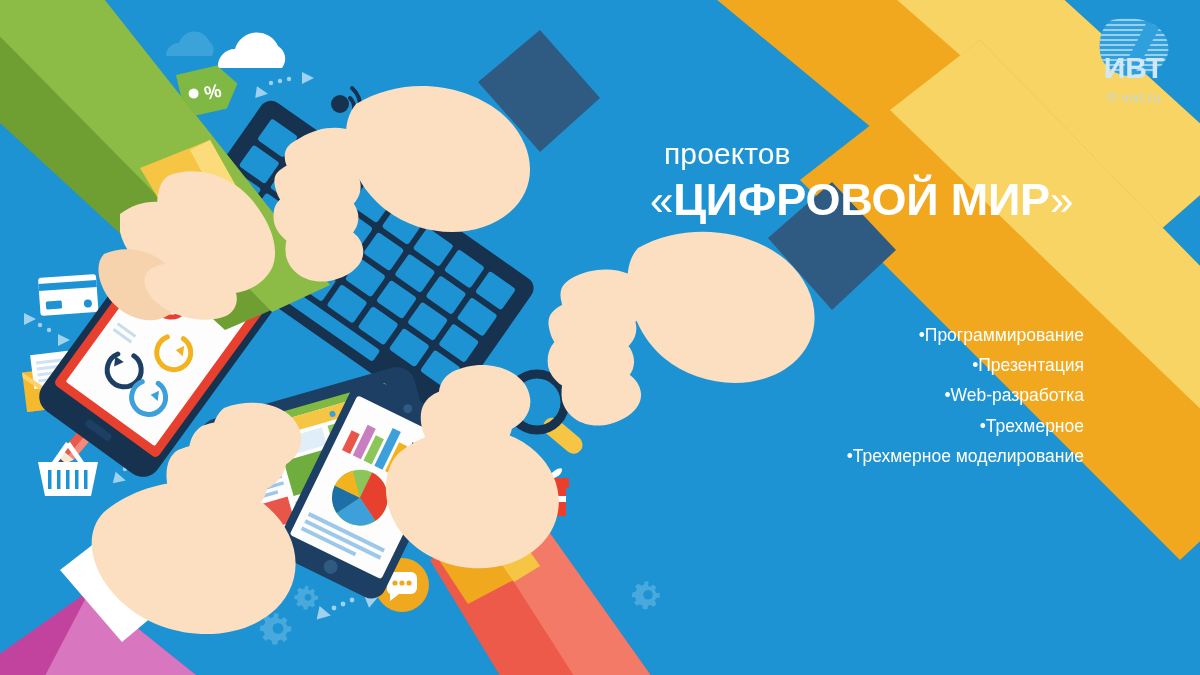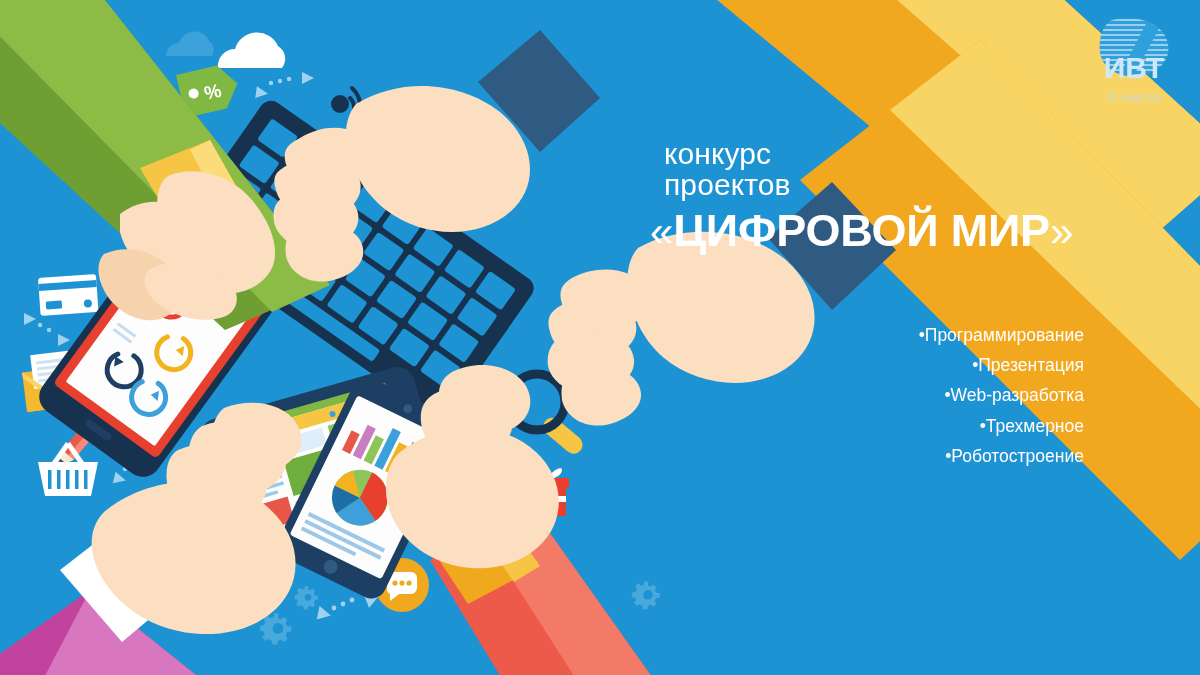--- a/index.html
+++ b/index.html
@@ -452,31 +452,30 @@
         <path d="M400,452 C440,420 502,420 536,452 C568,482 566,528 532,552
                  C496,578 440,572 408,540 C380,512 380,470 400,452 Z"></path>
         <path d="M434,394 C462,380 496,388 508,408 C520,430 506,450 480,456 C450,462 426,448 422,428 C418,410 424,400 434,394 Z"></path>
         <path d="M452,372 C480,358 514,366 526,386 C538,408 524,428 498,434 C468,440 444,426 440,406 C436,388 442,378 452,372 Z"></path>
       </g>
 
     </g>
   </svg>
 
   <div class="text-col">
-    <div class="subtitle">конкурс</div>
     <div class="subtitle">проектов</div>
     <div class="maintitle"><span class="q">«</span><span>ЦИФРОВОЙ МИР</span><span class="q">»</span></div>
   </div>
 
   <div class="bullets">
     <div class="bullet"><span class="dot">•</span><span>Программирование</span></div>
     <div class="bullet"><span class="dot">•</span><span>Презентация</span></div>
     <div class="bullet"><span class="dot">•</span><span>Web-разработка</span></div>
     <div class="bullet"><span class="dot">•</span><span>Трехмерное</span></div>
-    <div class="bullet"><span class="dot">•</span><span>Роботостроение</span></div>
+    <div class="bullet"><span class="dot">•</span><span>Трехмерное моделирование</span></div>
   </div>
 
   <div class="logo-wrap">
     <svg class="logo-mark" viewBox="0 0 104 72" xmlns="http://www.w3.org/2000/svg">
       <defs>
         <clipPath id="swoosh">
           <path d="M30,4 C58,-2 82,8 86,28 C89,44 76,58 56,60 C36,62 20,52 18,36 C16,20 22,8 30,4 Z"></path>
         </clipPath>
       </defs>
       <g clip-path="url(#swoosh)">

